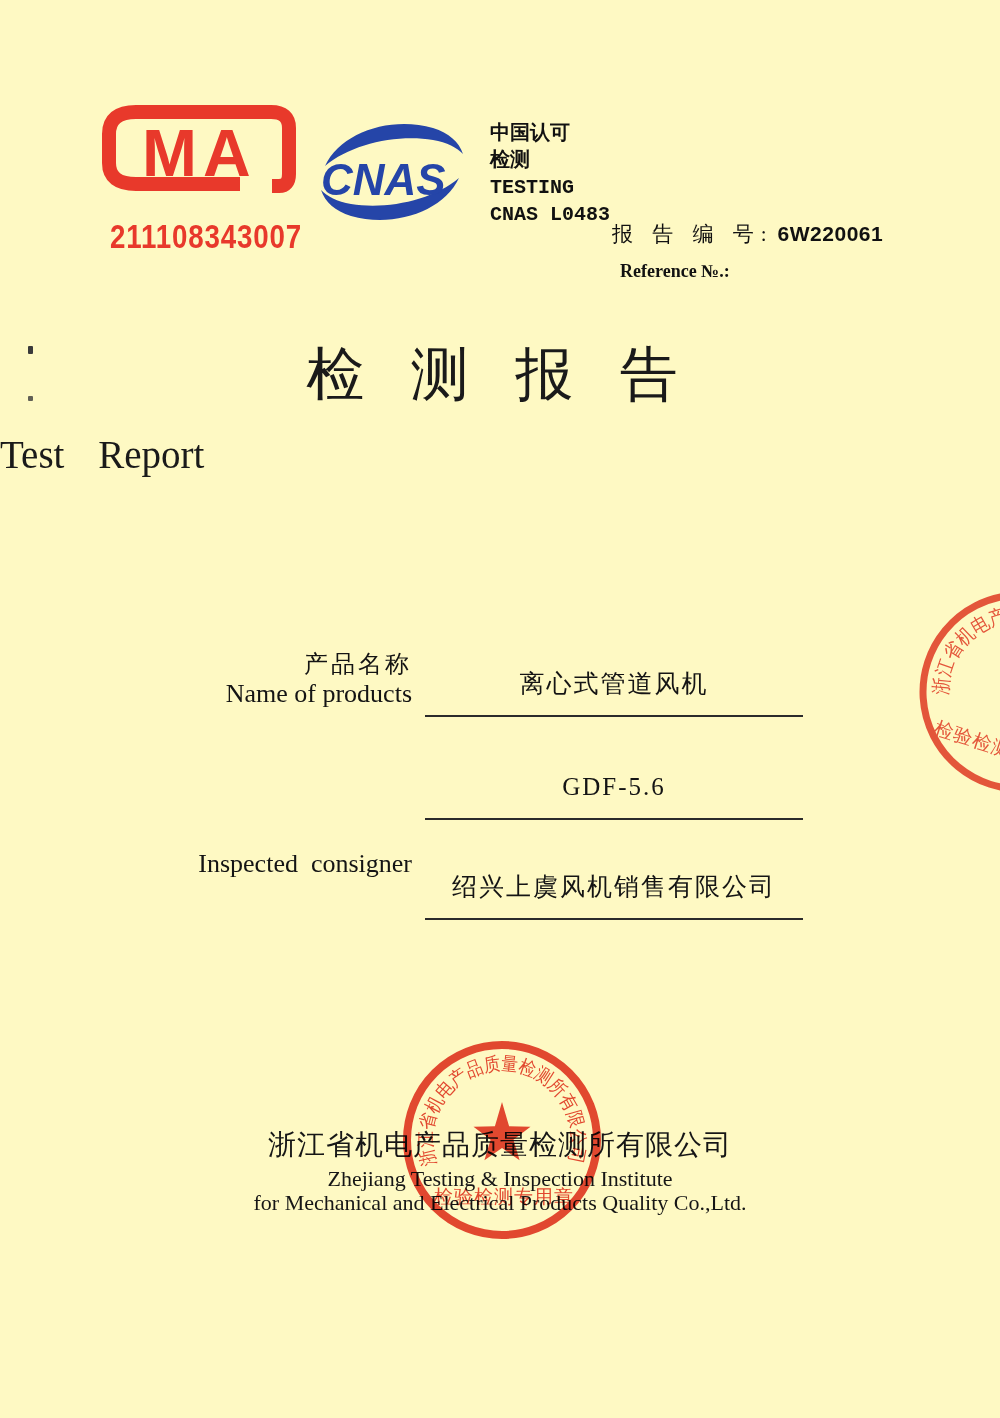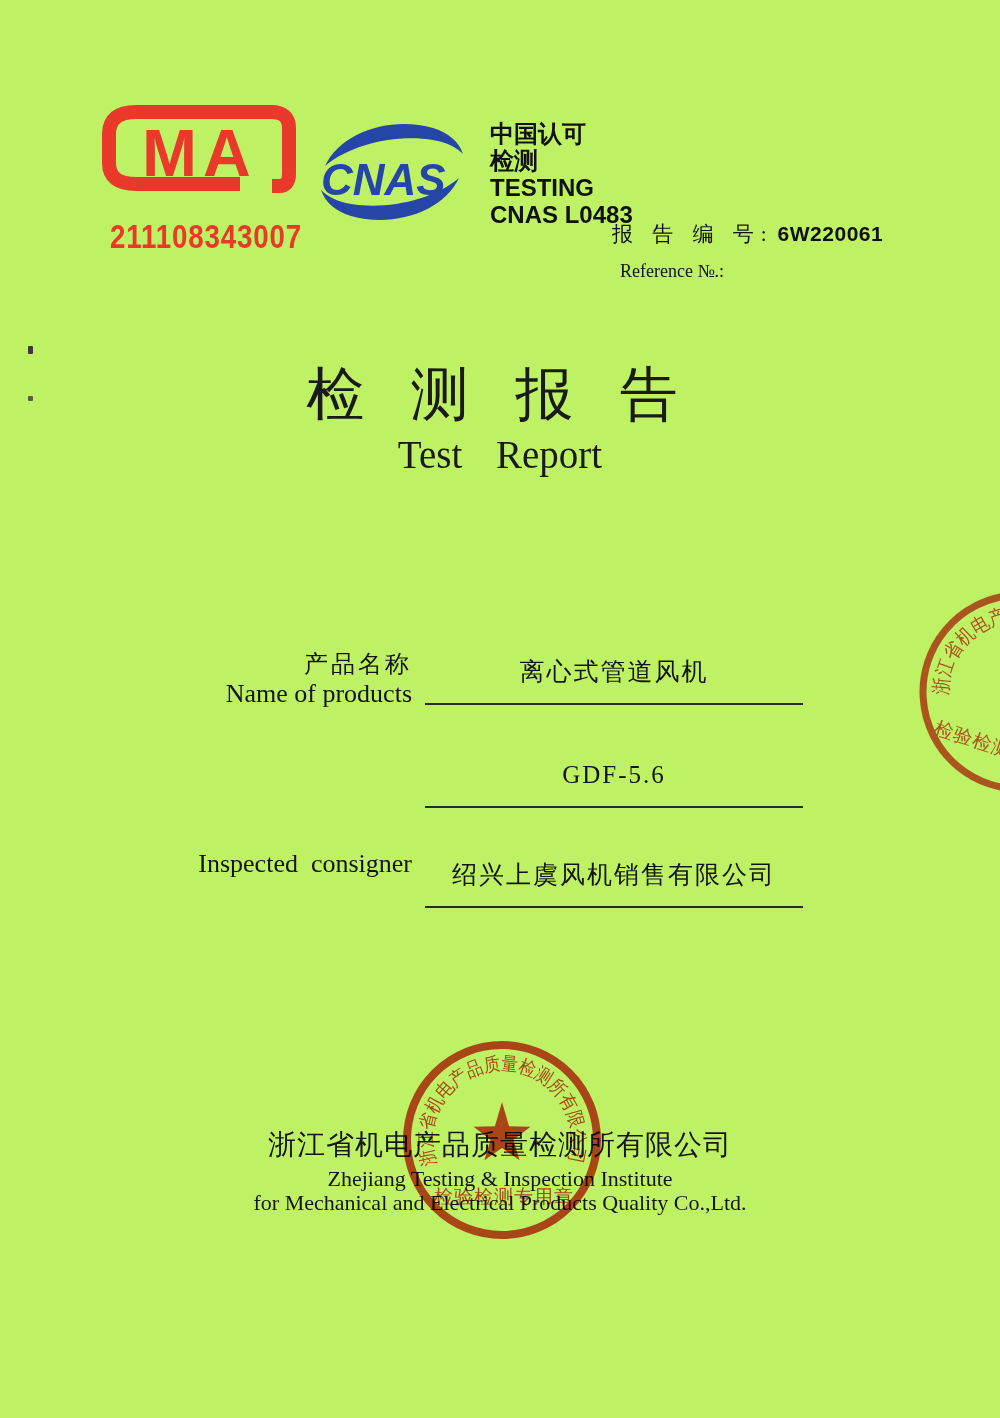--- a/index.html
+++ b/index.html
@@ -2,80 +2,80 @@
 <html><head>
 <meta charset="utf-8">
 <style>
   * { margin: 0; padding: 0; box-sizing: border-box; }
   html, body { background: #9a9a9a; }
   .page {
     position: relative;
     width: 1000px;
     height: 1418px;
     margin: 0 auto;
-    background: #bef264;
+    background: #fef9c3;
     overflow: hidden;
     font-family: "Liberation Serif", serif;
     color: #1d1d1d;
   }
 
   
   .cma-logo { position: absolute; left: 100px; top: 98px; }
   .cma-number {
     position: absolute; left: 110px; top: 218px;
     font-family: "Liberation Sans", sans-serif;
     font-weight: bold; font-size: 33px; letter-spacing: 1px;
     color: #e8392b;
     transform: scaleX(0.84); transform-origin: left center;
     white-space: nowrap;
   }
   .cnas-logo { position: absolute; left: 321px; top: 120px; }
 
   .accreditation {
     position: absolute; left: 490px; top: 120px;
-    font-family: Liberation Sans, sans-serif;
-    font-weight: bold; font-size: 24px; line-height: 27px;
+    font-family: Liberation Mono, monospace;
+    font-weight: bold; font-size: 20px; line-height: 27px;
     color: #111;
   }
   .report-no {
     position: absolute; left: 612px; top: 220px;
     font-size: 21px; white-space: nowrap; color: #111;
   }
   .report-no .zh-label { letter-spacing: 7px; }
   .report-no .no-value {
     font-family: "Liberation Sans", sans-serif;
     font-weight: bold; letter-spacing: 0.5px; margin-left: 4px;
   }
   .reference {
     position: absolute; left: 620px; top: 261px;
-    font-size: 18px; color: #111;
+    font-size: 18px; color: #111; font-weight: bold;
   }
 
   
   .title-zh {
     position: absolute; left: 0; top: 336px; width: 1000px;
     text-align: center; font-size: 58px; letter-spacing: 16px;
-    white-space: pre; color: #1a1a1a; font-weight: 500; margin-top: 20px;
+    white-space: pre; color: #1a1a1a; font-weight: 500;
   }
   .title-en {
     position: absolute; left: 0; top: 432px; width: 1000px;
-    text-align: center; font-size: 39px; word-spacing: 24px;
+    font-size: 39px; word-spacing: 24px;
     color: #1a1a1a;
   }
 
   
   .row { position: absolute; left: 0; width: 991px; height: 58px; }
   .row .labels {
     position: absolute; left: 150px; width: 262px; top: 0;
     text-align: right; color: #141414;
   }
   .row .zh { font-size: 24px; letter-spacing: 3px; line-height: 33px; }
   .row .en { font-size: 26px; line-height: 25px; white-space: pre; }
   .row .value {
-    position: absolute; left: 425px; top: 0; width: 378px; height: 57px;
+    position: absolute; left: 425px; top: 12px; width: 378px; height: 57px;
     border-bottom: 2px solid #2b2b2b;
     display: flex; align-items: center; justify-content: center;
     font-size: 25px; letter-spacing: 2px; color: #141414;
     padding-bottom: 8px;
   }
 
   
   .company-zh {
     position: absolute; left: 0; top: 1126px; width: 1000px;
     text-align: center; font-size: 28px; letter-spacing: 1px; color: #161616;

